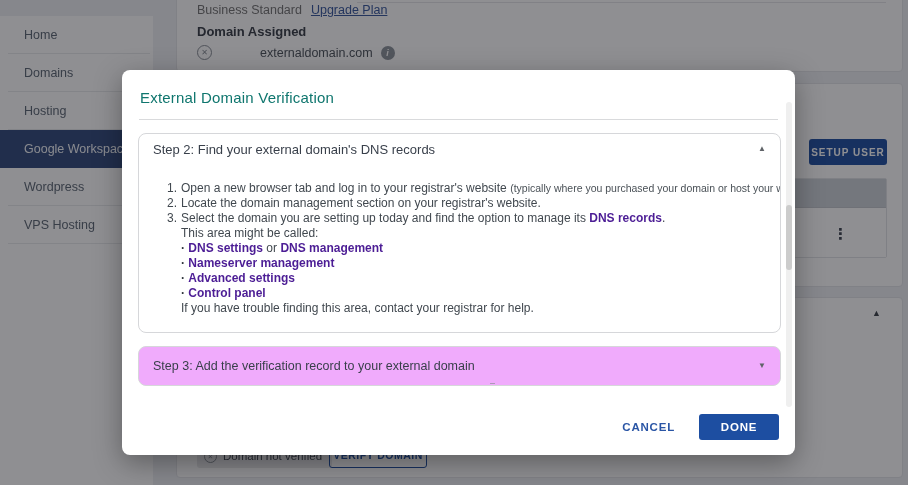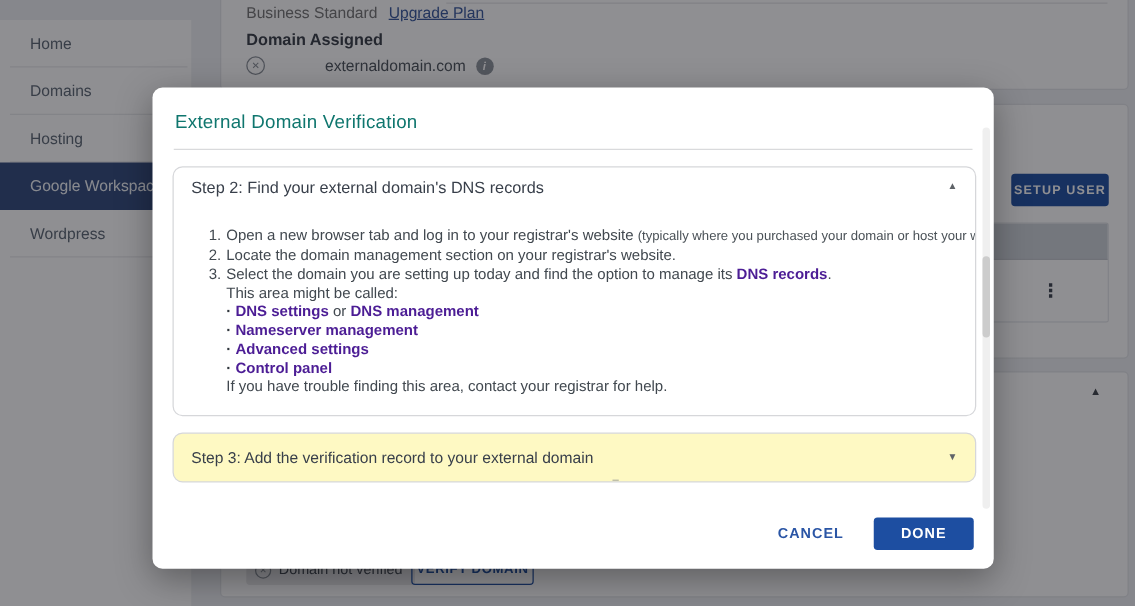--- a/index.html
+++ b/index.html
@@ -73,21 +73,21 @@
   .li{display:flex;padding-left:28px;}
   .num{flex:none;width:14px;}
   .small{font-size:10.5px;color:#4a5157;}
   .cont{padding-left:42px;}
   .bullet{padding-left:42px;font-weight:bold;color:#2f353c;}
   .bullet::before{content:"· ";font-weight:bold;color:#2f353c;}
   .bullet .mid{font-weight:normal;color:#41484f;}
   b{color:#4c1d95;}
 
   .acc3{height:40px;display:flex;align-items:center;justify-content:space-between;padding:0 14px;
-    background:#fef9c3;cursor:pointer;position:relative;}
+    background:#f0abfc;cursor:pointer;position:relative;}
   .acc3 .label{font-size:12.5px;color:#383f4a;}
   .peek{position:absolute;left:368px;top:308px;font-size:9px;color:#8a8f94;z-index:21;}
 
   .m-footer{position:absolute;right:16px;bottom:15px;display:flex;align-items:center;gap:24px;}
   .cancel{background:none;border:none;font-family:inherit;font-size:11.5px;font-weight:bold;
     letter-spacing:0.8px;color:#2a55a5;cursor:pointer;}
   .done{width:80px;height:26px;background:var(--accent);border:none;border-radius:3px;color:#ffffff;
     font-family:inherit;font-size:11.5px;font-weight:bold;letter-spacing:0.8px;cursor:pointer;}
 
   .m-scroll-track{position:absolute;right:3px;top:32px;width:6px;height:305px;background:#efefef;
@@ -108,20 +108,23 @@
       <span>Domains</span>
     </div>
     <div class="side-item">
       <span>Hosting</span>
     </div>
     <div class="side-item active">
       <span>Google Workspace</span>
     </div>
     <div class="side-item">
       <span>Wordpress</span>
+    </div>
+    <div class="side-item">
+      <span>VPS Hosting</span>
     </div>
   </aside>
 
   <main class="page">
 
     <section class="card card-a">
       <div class="hairline"></div>
       <div class="plan-row">
         <span class="plan-name">Business Standard</span>
         <a class="upgrade">Upgrade Plan</a>

